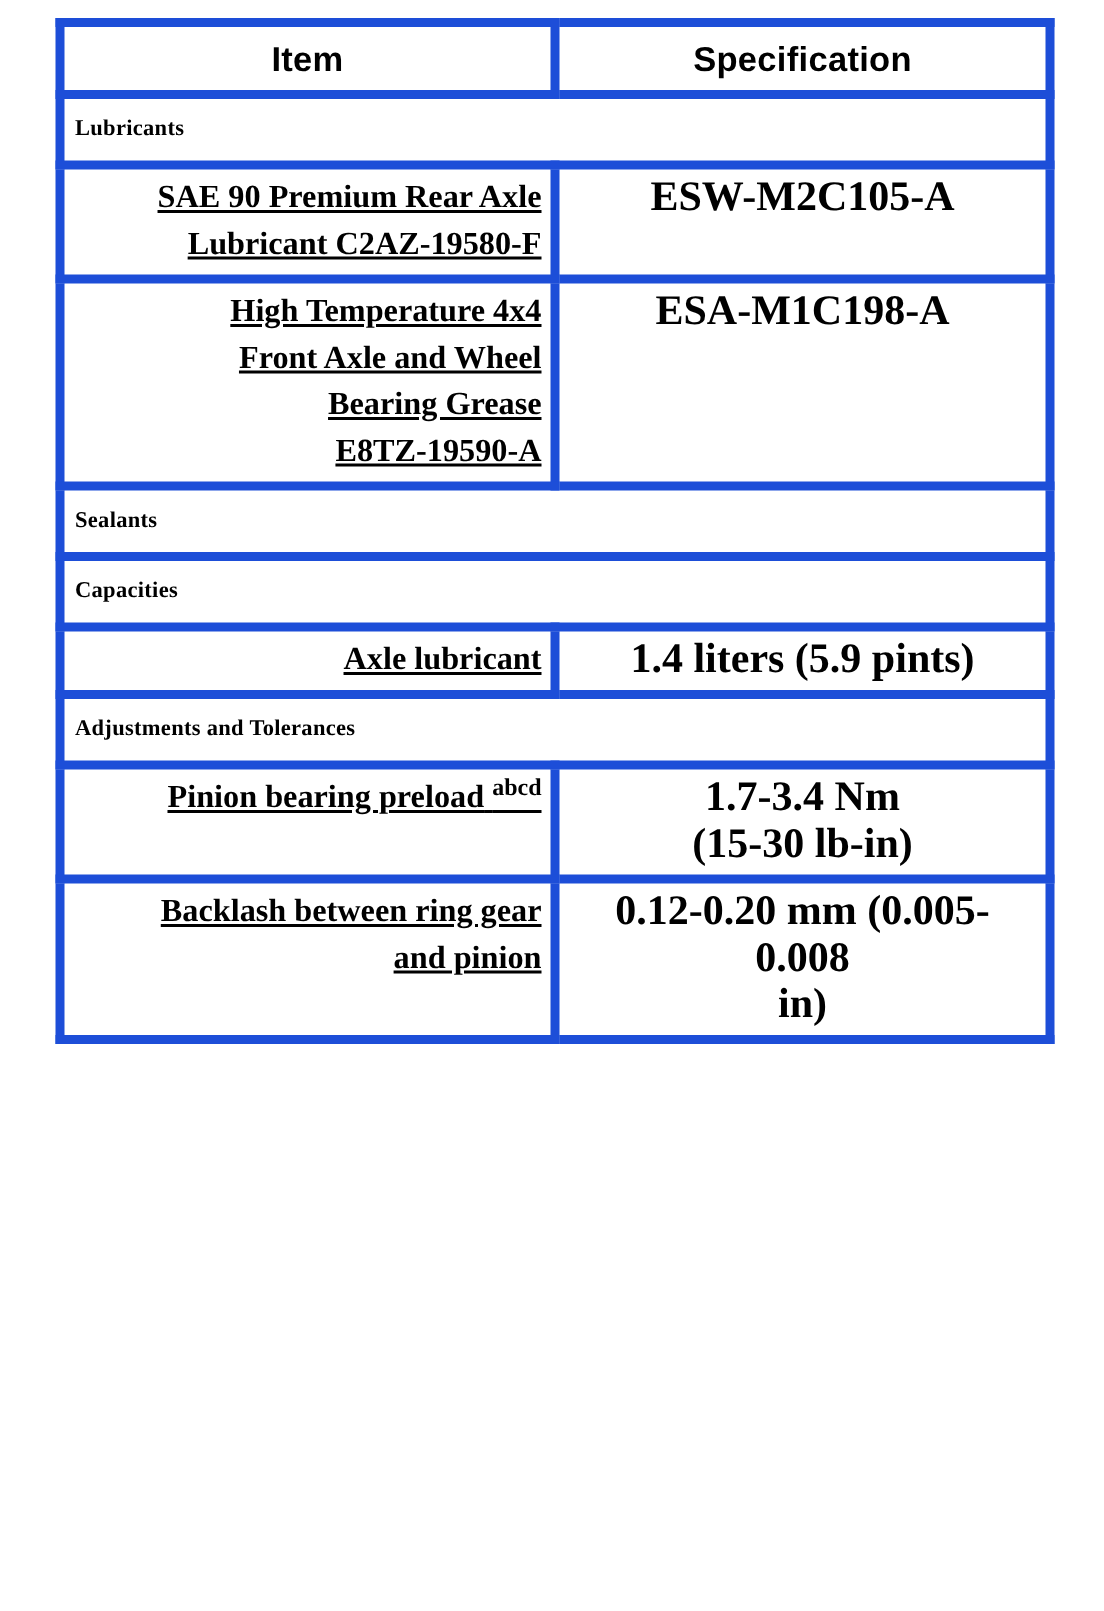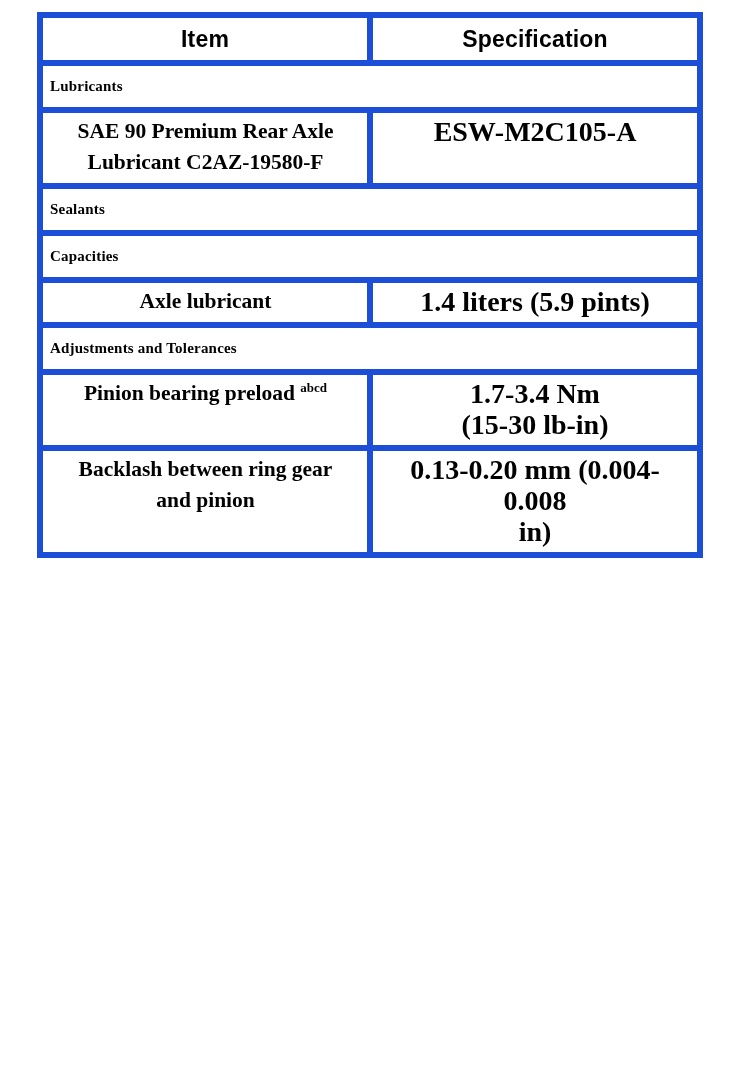--- a/index.html
+++ b/index.html
@@ -47,39 +47,40 @@
     text-align: left;
     vertical-align: middle;
     height: 37px;
     padding: 2px 4px 2px 7px;
     letter-spacing: 0.2px;
   }
   td.item-cell {
     font-weight: 700;
     font-size: 21.5px;
     line-height: 31px;
-    text-align: center;
+    text-align: right;
     vertical-align: top;
     padding: 3px 6px 5px 7px;
     white-space: pre-line;
+    text-decoration: underline;
   }
   td.spec-cell {
     font-weight: 700;
     font-size: 28px;
     line-height: 31px;
     text-align: center;
     vertical-align: top;
     padding: 3px 6px 5px 6px;
     white-space: pre-line;
   }
   tr.row-tall-2 { height: 70px; }
   tr.row-tall-4 { height: 133px; }
   tr.row-short  { height: 39px; }
   sup.footnote {
-    font-size: 13px;
+    font-size: 16px;
     font-weight: 700;
     vertical-align: super;
     line-height: 0;
     white-space: nowrap;
   }
 </style>
 </head>
 <body>
 
 <div class="page">
@@ -95,20 +96,27 @@
       </tr>
 
       <tr>
         <td class="section-cell" colspan="2">Lubricants</td>
       </tr>
       <tr class="row-tall-2">
         <td class="item-cell">SAE 90 Premium Rear Axle
 Lubricant C2AZ-19580-F</td>
         <td class="spec-cell">ESW-M2C105-A</td>
       </tr>
+      <tr class="row-tall-4">
+        <td class="item-cell">High Temperature 4x4
+Front Axle and Wheel
+Bearing Grease
+E8TZ-19590-A</td>
+        <td class="spec-cell">ESA-M1C198-A</td>
+      </tr>
 
       <tr>
         <td class="section-cell" colspan="2">Sealants</td>
       </tr>
 
       <tr>
         <td class="section-cell" colspan="2">Capacities</td>
       </tr>
       <tr class="row-short">
         <td class="item-cell">Axle lubricant</td>
@@ -119,18 +127,18 @@
         <td class="section-cell" colspan="2">Adjustments and Tolerances</td>
       </tr>
       <tr class="row-tall-2">
         <td class="item-cell"><span>Pinion bearing preload</span> <sup class="footnote">abcd</sup></td>
         <td class="spec-cell">1.7-3.4 Nm
 (15-30 lb-in)</td>
       </tr>
       <tr class="row-tall-2">
         <td class="item-cell">Backlash between ring gear
 and pinion</td>
-        <td class="spec-cell">0.13-0.20 mm (0.004-0.008
+        <td class="spec-cell">0.12-0.20 mm (0.005-0.008
 in)</td>
       </tr>
     </tbody>
   </table>
 </div>
 
 </body></html>

